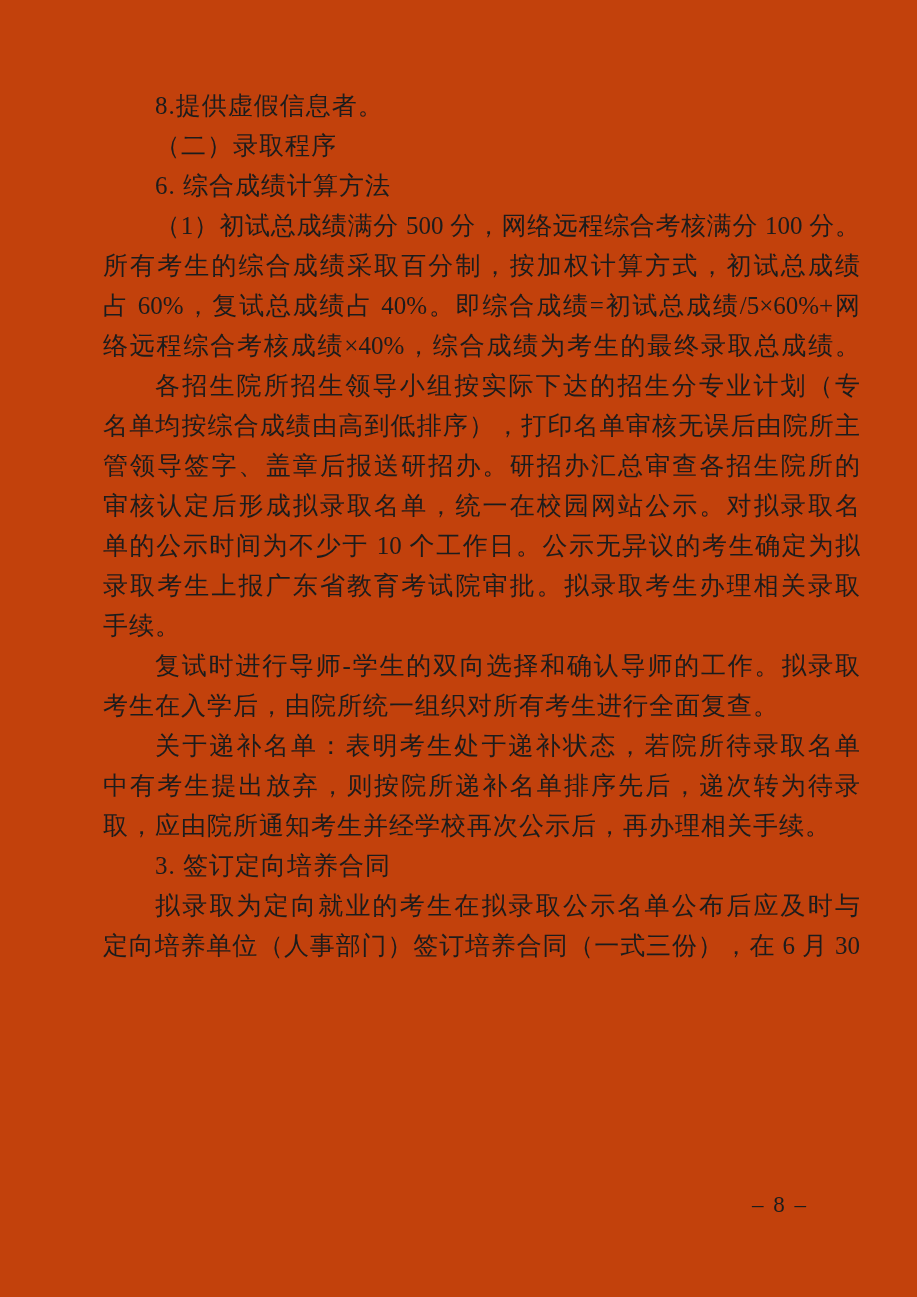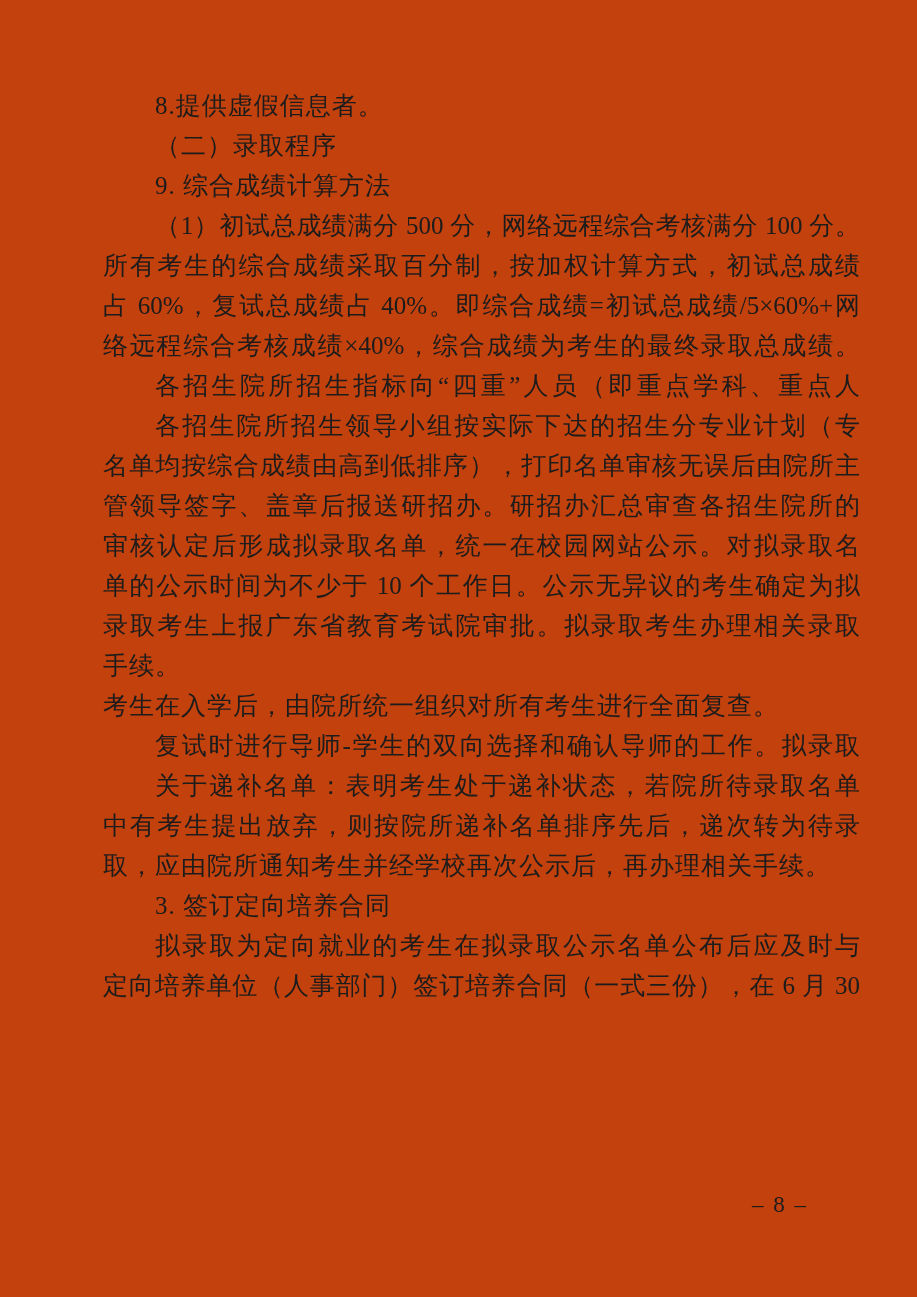--- a/index.html
+++ b/index.html
@@ -56,35 +56,34 @@
     font-family: "Liberation Serif", "DejaVu Serif", serif;
   }
 </style>
 </head>
 <body>
 
 <div class="page" style="background: #c2410c; color: rgb(28, 28, 28);">
   <div class="text-block">
       <div class="line indent end">8.提供虚假信息者。</div>
       <div class="line indent end heading kai">（二）录取程序</div>
-      <div class="line indent end">9. 综合成绩计算方法</div>
+      <div class="line indent end">6. 综合成绩计算方法</div>
       <div class="line indent">（1）初试总成绩满分 500 分，网络远程综合考核满分 100 分。</div>
       <div class="line">所有考生的综合成绩采取百分制，按加权计算方式，初试总成绩</div>
       <div class="line">占 60%，复试总成绩占 40%。即综合成绩=初试总成绩/5×60%+网</div>
       <div class="line">络远程综合考核成绩×40%，综合成绩为考生的最终录取总成绩。</div>
-      <div class="line indent">各招生院所招生指标向“四重”人员（即重点学科、重点人</div>
       <div class="line indent kai">各招生院所招生领导小组按实际下达的招生分专业计划（专</div>
       <div class="line kai">名单均按综合成绩由高到低排序），打印名单审核无误后由院所主</div>
       <div class="line kai">管领导签字、盖章后报送研招办。研招办汇总审查各招生院所的</div>
       <div class="line kai">审核认定后形成拟录取名单，统一在校园网站公示。对拟录取名</div>
       <div class="line kai">单的公示时间为不少于 10 个工作日。公示无异议的考生确定为拟</div>
       <div class="line kai">录取考生上报广东省教育考试院审批。拟录取考生办理相关录取</div>
       <div class="line end kai">手续。</div>
+      <div class="line indent kai">复试时进行导师-学生的双向选择和确认导师的工作。拟录取</div>
       <div class="line end kai">考生在入学后，由院所统一组织对所有考生进行全面复查。</div>
-      <div class="line indent kai">复试时进行导师-学生的双向选择和确认导师的工作。拟录取</div>
       <div class="line indent kai">关于递补名单：表明考生处于递补状态，若院所待录取名单</div>
       <div class="line kai">中有考生提出放弃，则按院所递补名单排序先后，递次转为待录</div>
       <div class="line end kai">取，应由院所通知考生并经学校再次公示后，再办理相关手续。</div>
       <div class="line indent end kai">3. 签订定向培养合同</div>
       <div class="line indent kai">拟录取为定向就业的考生在拟录取公示名单公布后应及时与</div>
       <div class="line kai">定向培养单位（人事部门）签订培养合同（一式三份），在 6 月 30</div>
     </div>
   <div class="page-number">– 8 –</div>
 </div>
 

